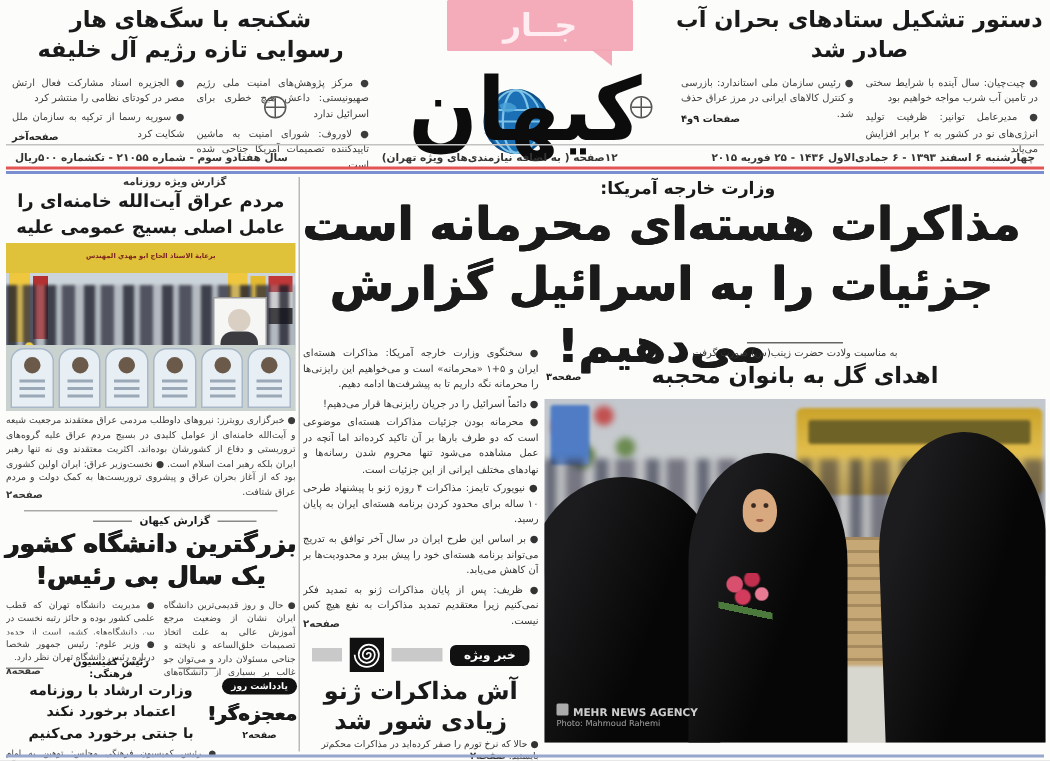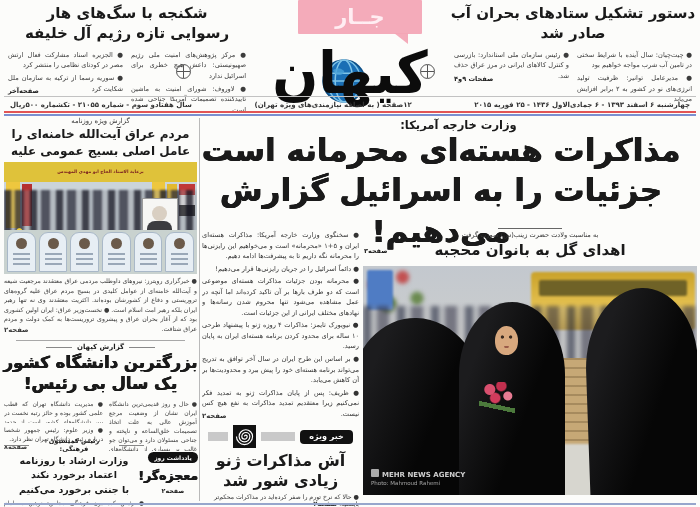--- a/index.html
+++ b/index.html
@@ -86,21 +86,21 @@
      background:radial-gradient(circle 5px at 30% 15%,#d94f6e 0 5px,transparent 6px),
                 radial-gradient(circle 4.5px at 62% 8%,#c22f4e 0 4.5px,transparent 6px),
                 radial-gradient(circle 4px at 80% 28%,#e87b93 0 4px,transparent 5px),
                 radial-gradient(circle 4.5px at 45% 32%,#d23b5c 0 4.5px,transparent 6px),
                 linear-gradient(12deg,transparent 46%,#4c7a3c 46% 54%,transparent 54%);}
   .credit{left:8px;bottom:8px;direction:ltr;color:rgba(255,255,255,.8);line-height:1.25;}
   .credit .l1{font-size:7px;font-weight:bold;}
   .credit .l2{font-size:5.5px;color:rgba(255,255,255,.6);}
   .credit .mlogo{display:inline-block;width:8px;height:8px;background:rgba(255,255,255,.65);margin-right:3px;border-radius:1px;}
   
-  .iraq-kicker{top:117px;left:4px;width:193px;font-size:6.8px;font-weight:normal;color:#333;}
+  .iraq-kicker{top:117px;left:20px;width:193px;font-size:6.8px;font-weight:bold;color:#333;}
   .iraq-h{top:126px;left:2px;width:197px;font-size:12px;font-weight:bold;line-height:1.45;}
   .iraq-photo{top:162px;left:4px;width:193px;height:112px;direction:ltr;overflow:hidden;background:#cbd4da;}
   .banner{left:0;top:0;width:193px;height:20px;background:#dfc23a;color:#7a1f1f;font-size:4.5px;
           line-height:20px;text-align:center;font-weight:bold;}
   .flagY1{left:2px;top:20px;width:14px;height:46px;background:#eec73e;}
   .flagR1{left:18px;top:22px;width:10px;height:42px;background:#b53030;}
   .flagY2{left:148px;top:20px;width:13px;height:44px;background:#eec73e;}
   .flagY3{left:163px;top:22px;width:10px;height:40px;background:#e3b92f;}
   .iraqflag{left:175px;top:22px;width:16px;height:32px;
       background:linear-gradient(#c03838 0 33%,#f2f2f2 33% 66%,#1c1c1c 66%);}
@@ -120,21 +120,21 @@
       background:radial-gradient(circle 2.5px at 8% 20%,#f2d23c 0 2.5px,transparent 3.5px),
                  radial-gradient(circle 2.5px at 26% 55%,#f2d23c 0 2.5px,transparent 3.5px),
                  radial-gradient(circle 2.5px at 48% 25%,#f2d23c 0 2.5px,transparent 3.5px),
                  radial-gradient(circle 2.5px at 69% 60%,#f2d23c 0 2.5px,transparent 3.5px),
                  radial-gradient(circle 2.5px at 88% 30%,#f2d23c 0 2.5px,transparent 3.5px);}
   .iraq-body{top:276px;left:4px;width:193px;height:60px;overflow:hidden;font-size:6.2px;
              line-height:1.55;text-align:justify;color:#3a3a3a;}
   .hdiv{left:16px;width:169px;height:1px;background:#a8a8a8;}
   .kicker-line{display:flex;align-items:center;gap:5px;justify-content:center;}
   .kicker-line:before,.kicker-line:after{content:"";height:1px;background:#888;width:26px;}
-  .uni-kicker{top:343px;left:4px;width:193px;font-size:7px;font-weight:bold;}
+  .uni-kicker{top:343px;left:20px;width:193px;font-size:7px;font-weight:bold;}
   .uni-h{top:352px;left:2px;width:197px;font-size:16.5px;font-weight:bold;line-height:1.28;}
   .uni-cols{top:399px;left:4px;width:193px;display:flex;gap:6px;font-size:6px;line-height:1.5;
             text-align:justify;color:#3a3a3a;}
   .uni-cols .ca{width:47%;height:52px;overflow:hidden;}
   .uni-cols .cb{width:53%;}
   .uni-cols .cb .t{height:24px;overflow:hidden;}
   .uni-cols .cb .bl{margin-top:2px;}
   .uni-cols .cb .pg{font-weight:bold;font-size:6.4px;text-align:left;}
   .note-block{top:452px;left:148px;width:50px;}
   .note-pill{background:#111;color:#fff;font-size:6px;font-weight:bold;text-align:center;

